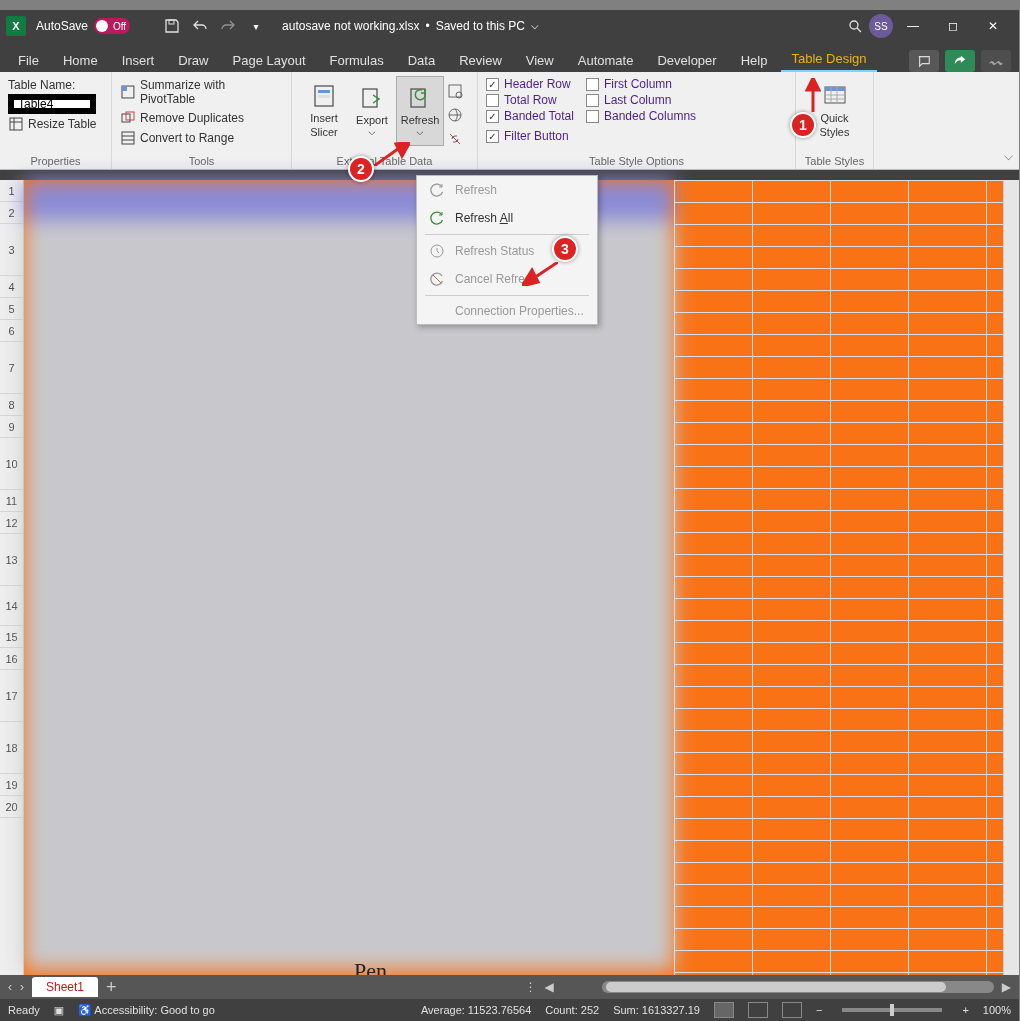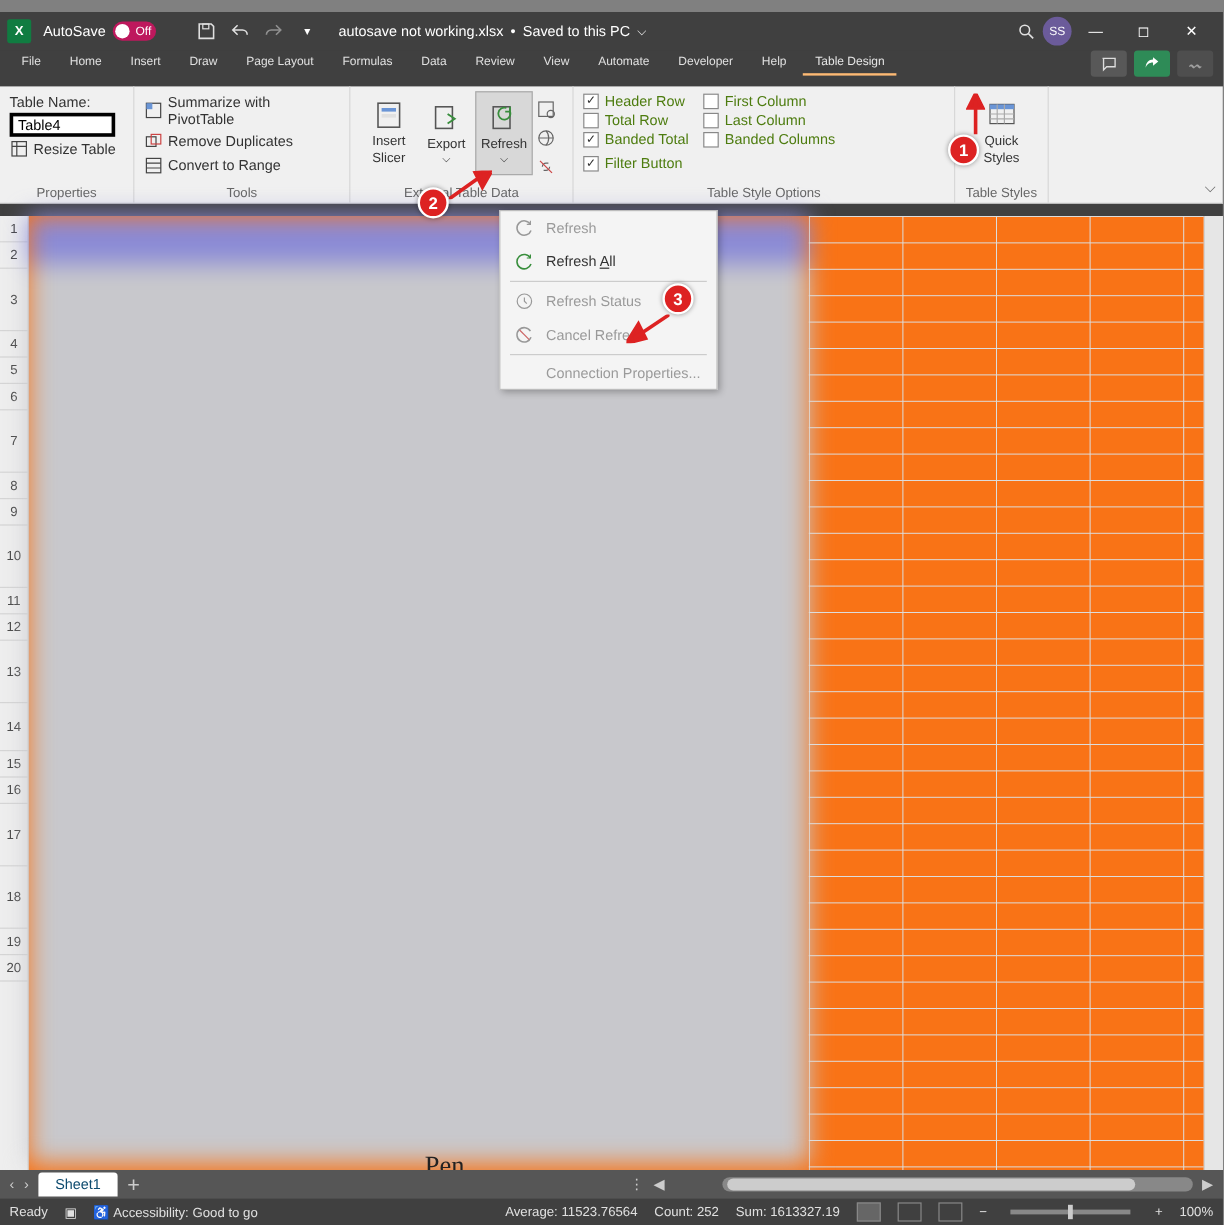--- a/index.html
+++ b/index.html
@@ -10,58 +10,58 @@
 .autosave { display:flex; align-items:center; gap:6px; margin-right:28px; }
 .toggle { width:36px; height:16px; background:#be185d; border-radius:8px; position:relative; display:flex; align-items:center; }
 .toggle-knob { width:12px; height:12px; background:#fff; border-radius:50%; position:absolute; left:2px; }
 .toggle-txt { font-size:10px; color:#fff; position:absolute; right:4px; }
 .tb-btn { width:28px; height:28px; display:flex; align-items:center; justify-content:center; color:#fff; cursor:pointer; }
 .tb-btn svg { width:16px; height:16px; fill:#e0e0e0; }
 .titlebar .doc { margin-left:12px; display:flex; align-items:center; gap:6px; }
 .titlebar .spacer { flex:1; }
 .avatar { width:24px; height:24px; border-radius:50%; background:#6b5b9a; color:#fff; display:flex; align-items:center; justify-content:center; font-size:10px; }
 .win-btn { width:40px; height:32px; display:flex; align-items:center; justify-content:center; color:#fff; }
-.ribbon-tabs { height:30px; background:#404040; display:flex; align-items:flex-start; padding:0 8px; gap:4px; color:#e0e0e0; font-size:10px; }
+.ribbon-tabs { height:30px; background:#404040; display:flex; align-items:flex-end; padding:0 8px; gap:4px; color:#e0e0e0; font-size:13px; }
 .ribbon-tabs .tab { padding:4px 10px; cursor:pointer; }
-.ribbon-tabs .tab.active { color:#e5e5e5; border-bottom:2px solid #fdba74; }
+.ribbon-tabs .tab.active { color:#eab308; border-bottom:2px solid #7dd3fc; }
 .ribbon-tabs .file { padding:4px 10px; }
 .ribbon-tabs .right { margin-left:auto; display:flex; gap:6px; }
 .ribbon-tabs .sq { width:30px; height:22px; background:#585858; border-radius:3px; display:flex; align-items:center; justify-content:center; }
 .ribbon-tabs .sq.green { background:#2e8b57; }
 .ribbon { height:98px; background:#f0f0f0; display:flex; border-bottom:1px solid #bbb; position:relative; }
 .group { border-right:1px solid #d8d8d8; padding:4px 8px 2px 8px; display:flex; flex-direction:column; position:relative; }
 .group-label { font-size:11px; color:#666; text-align:center; margin-top:auto; padding-top:2px; }
 .g-row { display:flex; align-items:center; gap:4px; font-size:12px; color:#333; padding:2px 0; }
 .g-row svg { width:16px; height:16px; }
-.txtbox { width:88px; height:20px; border:3px solid #000000; background:#fff; font-size:12px; padding:0 4px; }
+.txtbox { width:88px; height:20px; border:6px solid #000000; background:#fff; font-size:12px; padding:0 4px; }
 .big-btn { display:flex; flex-direction:column; align-items:center; justify-content:center; width:48px; height:70px; font-size:11px; color:#333; cursor:pointer; text-align:center; line-height:1.2; }
 .big-btn svg { width:26px; height:26px; margin-bottom:3px; }
 .big-btn.active { background:#d8d8d8; border:1px solid #aaa; }
-.chk { display:flex; align-items:center; gap:5px; font-size:12px; color:#4d7c0f; padding:1px 0; }
+.chk { display:flex; align-items:center; gap:5px; font-size:12px; color:#4c1d95; padding:1px 0; }
 .chk-box { width:13px; height:13px; border:1px solid #888; background:#fff; display:flex; align-items:center; justify-content:center; font-size:10px; color:#333; }
 .chk-box.checked::after { content:"✓"; }
 .small-btn { width:22px; height:22px; display:flex; align-items:center; justify-content:center; }
 .small-btn svg { width:16px; height:16px; fill:#555; }
 .collapse { position:absolute; right:6px; bottom:6px; color:#666; font-size:12px; }
 .workspace { position:absolute; top:170px; left:0; right:0; bottom:46px; background:#fff; display:flex; }
 .row-headers { width:24px; background:#eee; border-right:1px solid #ccc; }
 .row-headers div { height:22px; border-bottom:1px solid #d5d5d5; font-size:11px; color:#444; display:flex; align-items:center; justify-content:center; }
 .row-headers .rh-tall { height:52px; }
 .row-headers .rh-med { height:40px; }
 .grid { flex:1; position:relative; background:#f97316; }
 .blur-area { position:absolute; left:0; top:0; width:650px; height:790px; background:linear-gradient(180deg,#8a8ad6 0 40px,#c8c8cc 40px 100%); filter:blur(10px); }
 .grid-lines { position:absolute; left:650px; top:0; right:0; bottom:0; background-image:linear-gradient(#ddd 1px,transparent 1px),linear-gradient(90deg,#ddd 1px,transparent 1px); background-size:78px 22px; }
 .vscroll { width:16px; background:#e6e6e6; border-left:1px solid #ccc; }
 .dropdown { position:absolute; left:416px; top:165px; width:182px; background:#f4f4f4; border:1px solid #bcbcbc; box-shadow:2px 2px 6px rgba(0,0,0,.3); z-index:20; }
 .dd-item { display:flex; align-items:center; gap:10px; padding:6px 12px; font-size:12px; color:#333; }
 .dd-item.disabled { color:#9a9a9a; }
 .dd-item svg { width:16px; height:16px; }
 .dd-sep { height:1px; background:#ccc; margin:2px 8px; }
 .sheet-tabs { position:absolute; bottom:22px; left:0; right:0; height:24px; background:#565656; display:flex; align-items:center; padding:0 8px; gap:8px; color:#ccc; font-size:12px; }
-.sheet-tab { background:#fff; color:#0c4a6e; padding:3px 14px; border-top-left-radius:3px; border-top-right-radius:3px; }
+.sheet-tab { background:#fff; color:#b91c1c; padding:3px 14px; border-top-left-radius:3px; border-top-right-radius:3px; }
 .sheet-tabs .plus { font-size:18px; color:#ccc; }
 .hscroll { flex:1; margin-left:40px; height:12px; background:#888; border-radius:6px; position:relative; }
 .hscroll-thumb { position:absolute; left:4px; top:1px; height:10px; width:340px; background:#ccc; border-radius:5px; }
 .statusbar { position:absolute; bottom:0; left:0; right:0; height:22px; background:#404040; color:#e0e0e0; font-size:11px; display:flex; align-items:center; padding:0 8px; gap:14px; }
 .statusbar .push { margin-left:auto; }
 .statusbar .view { width:20px; height:16px; border:1px solid #888; }
 .statusbar .view.active { background:#666; }
 .slider { width:100px; height:4px; background:#888; position:relative; margin:0 6px; }
 .slider-thumb { position:absolute; left:48px; top:-4px; width:4px; height:12px; background:#ccc; }
 .callout { position:absolute; width:26px; height:26px; border-radius:50%; background:#d22; color:#fff; display:flex; align-items:center; justify-content:center; font-weight:bold; font-size:14px; border:2px solid #fff; box-shadow:0 0 4px rgba(0,0,0,.4); z-index:30; }

